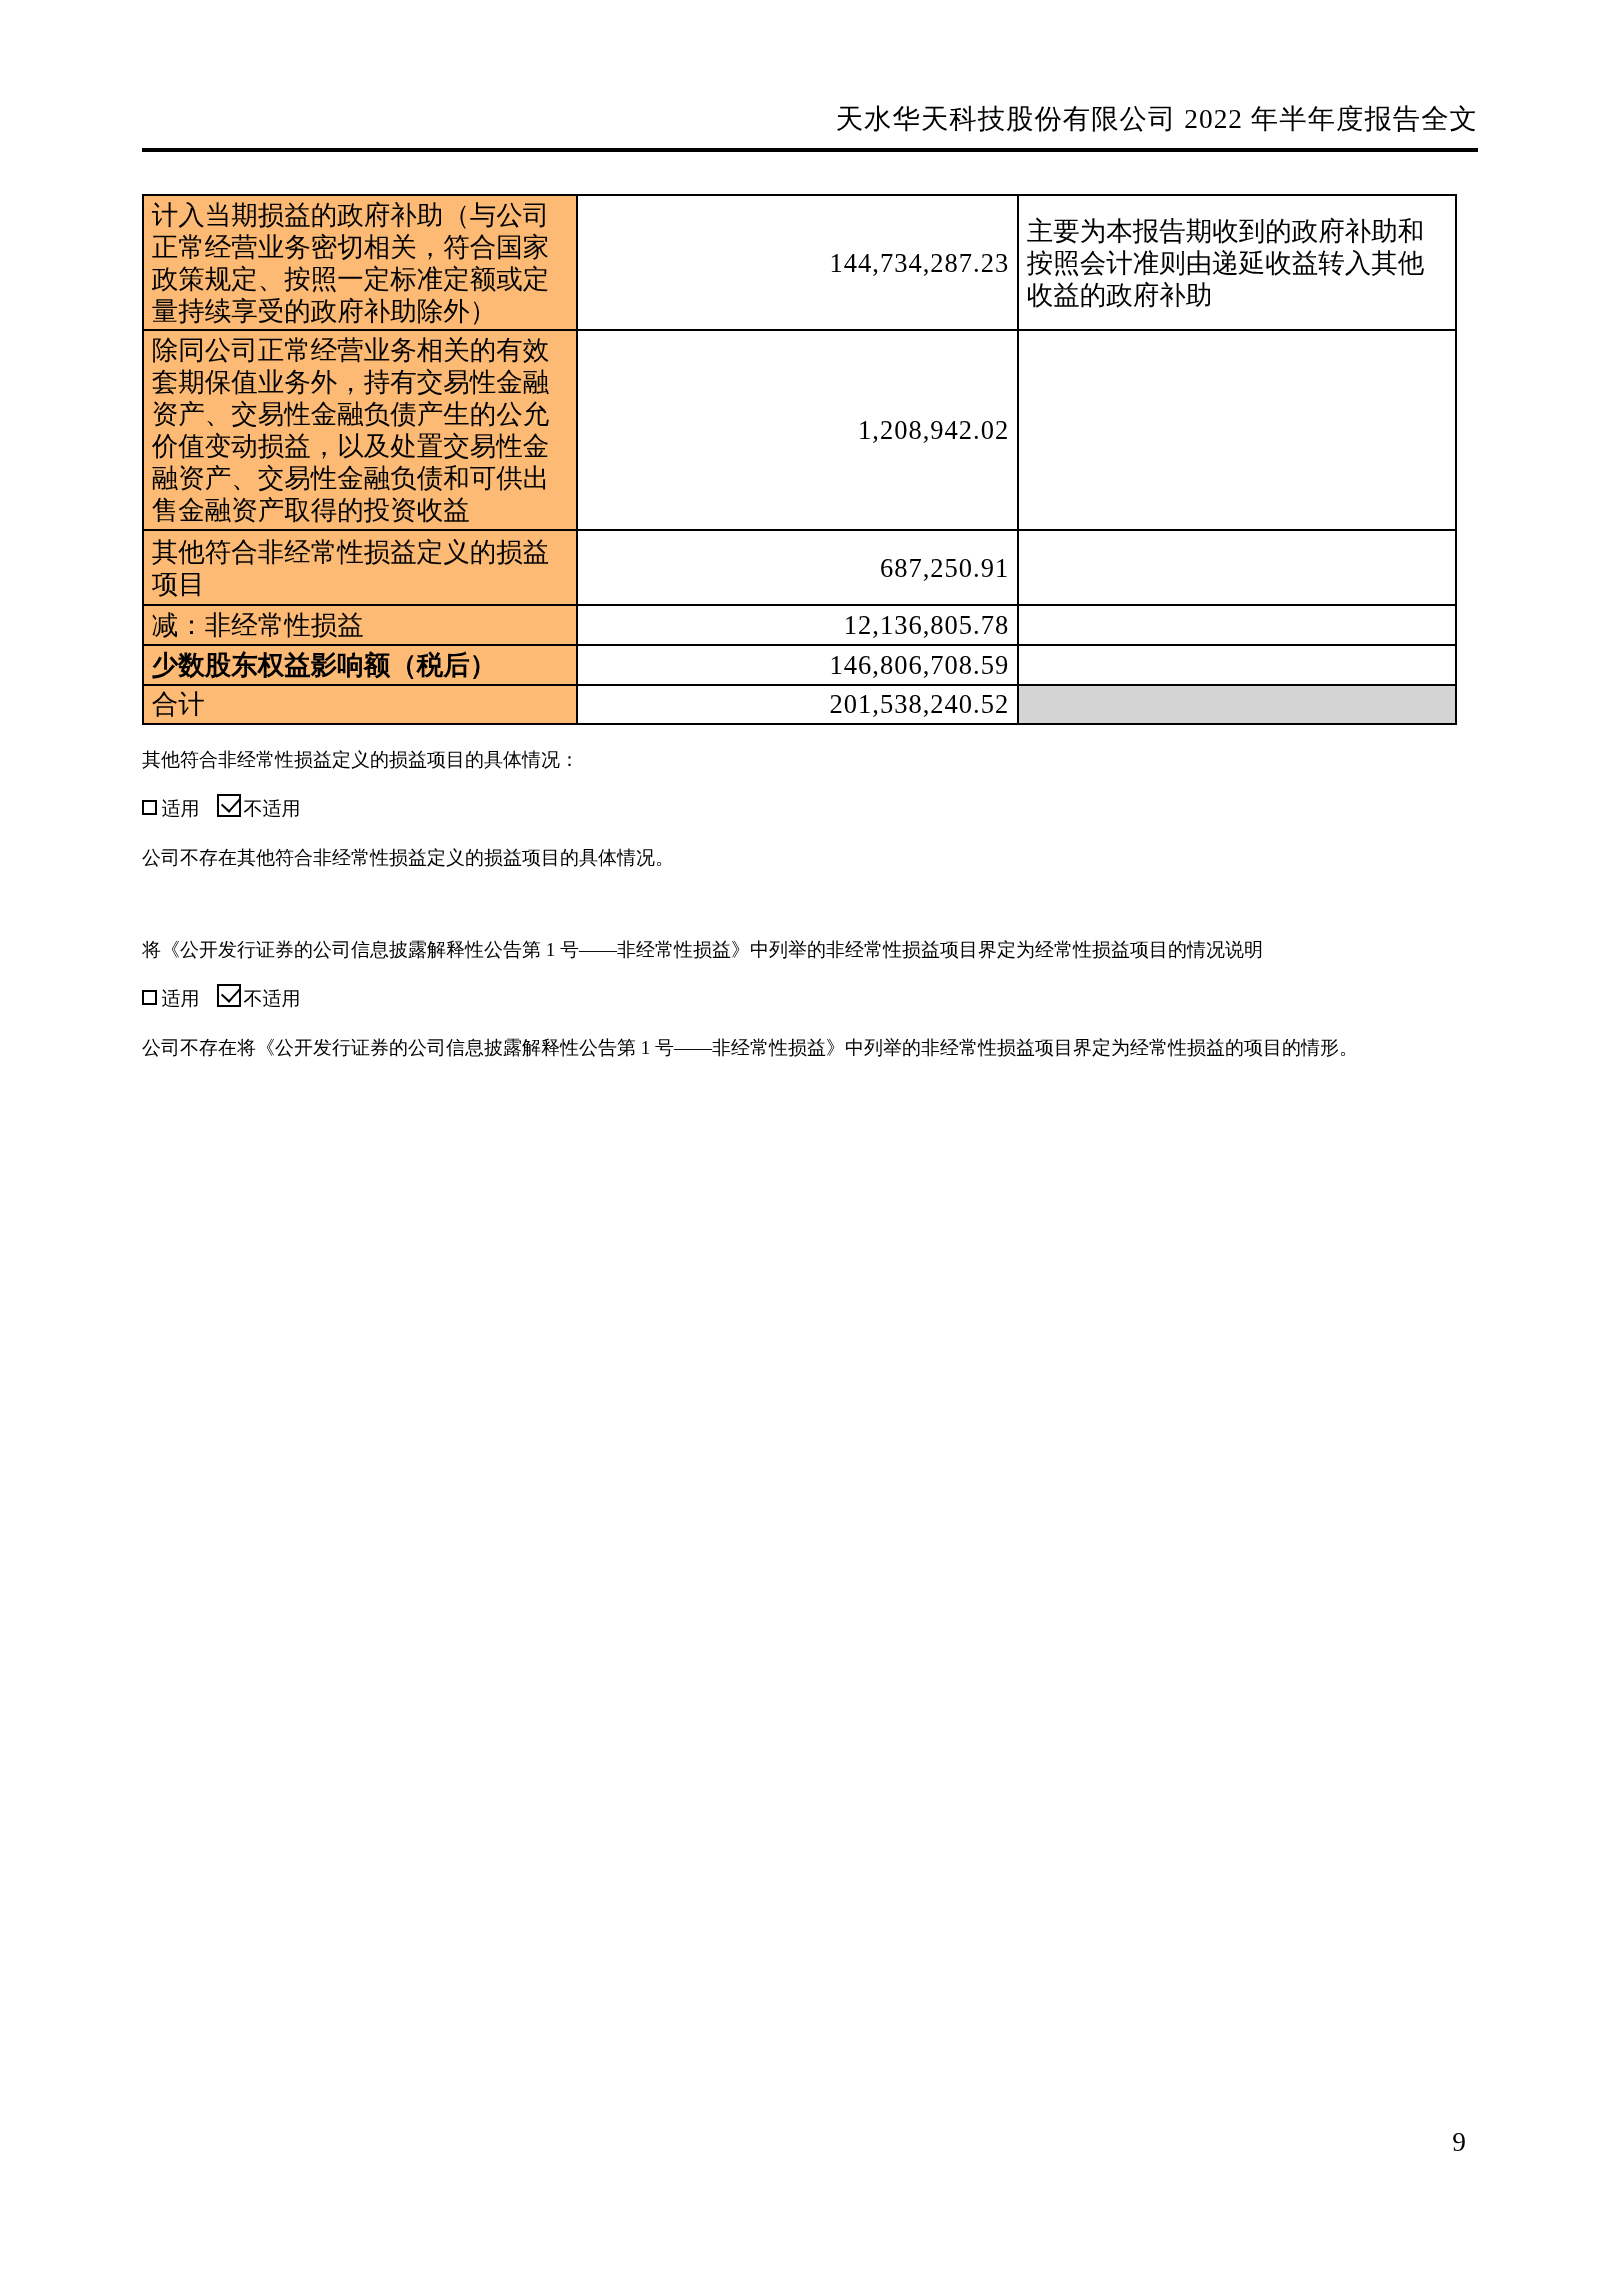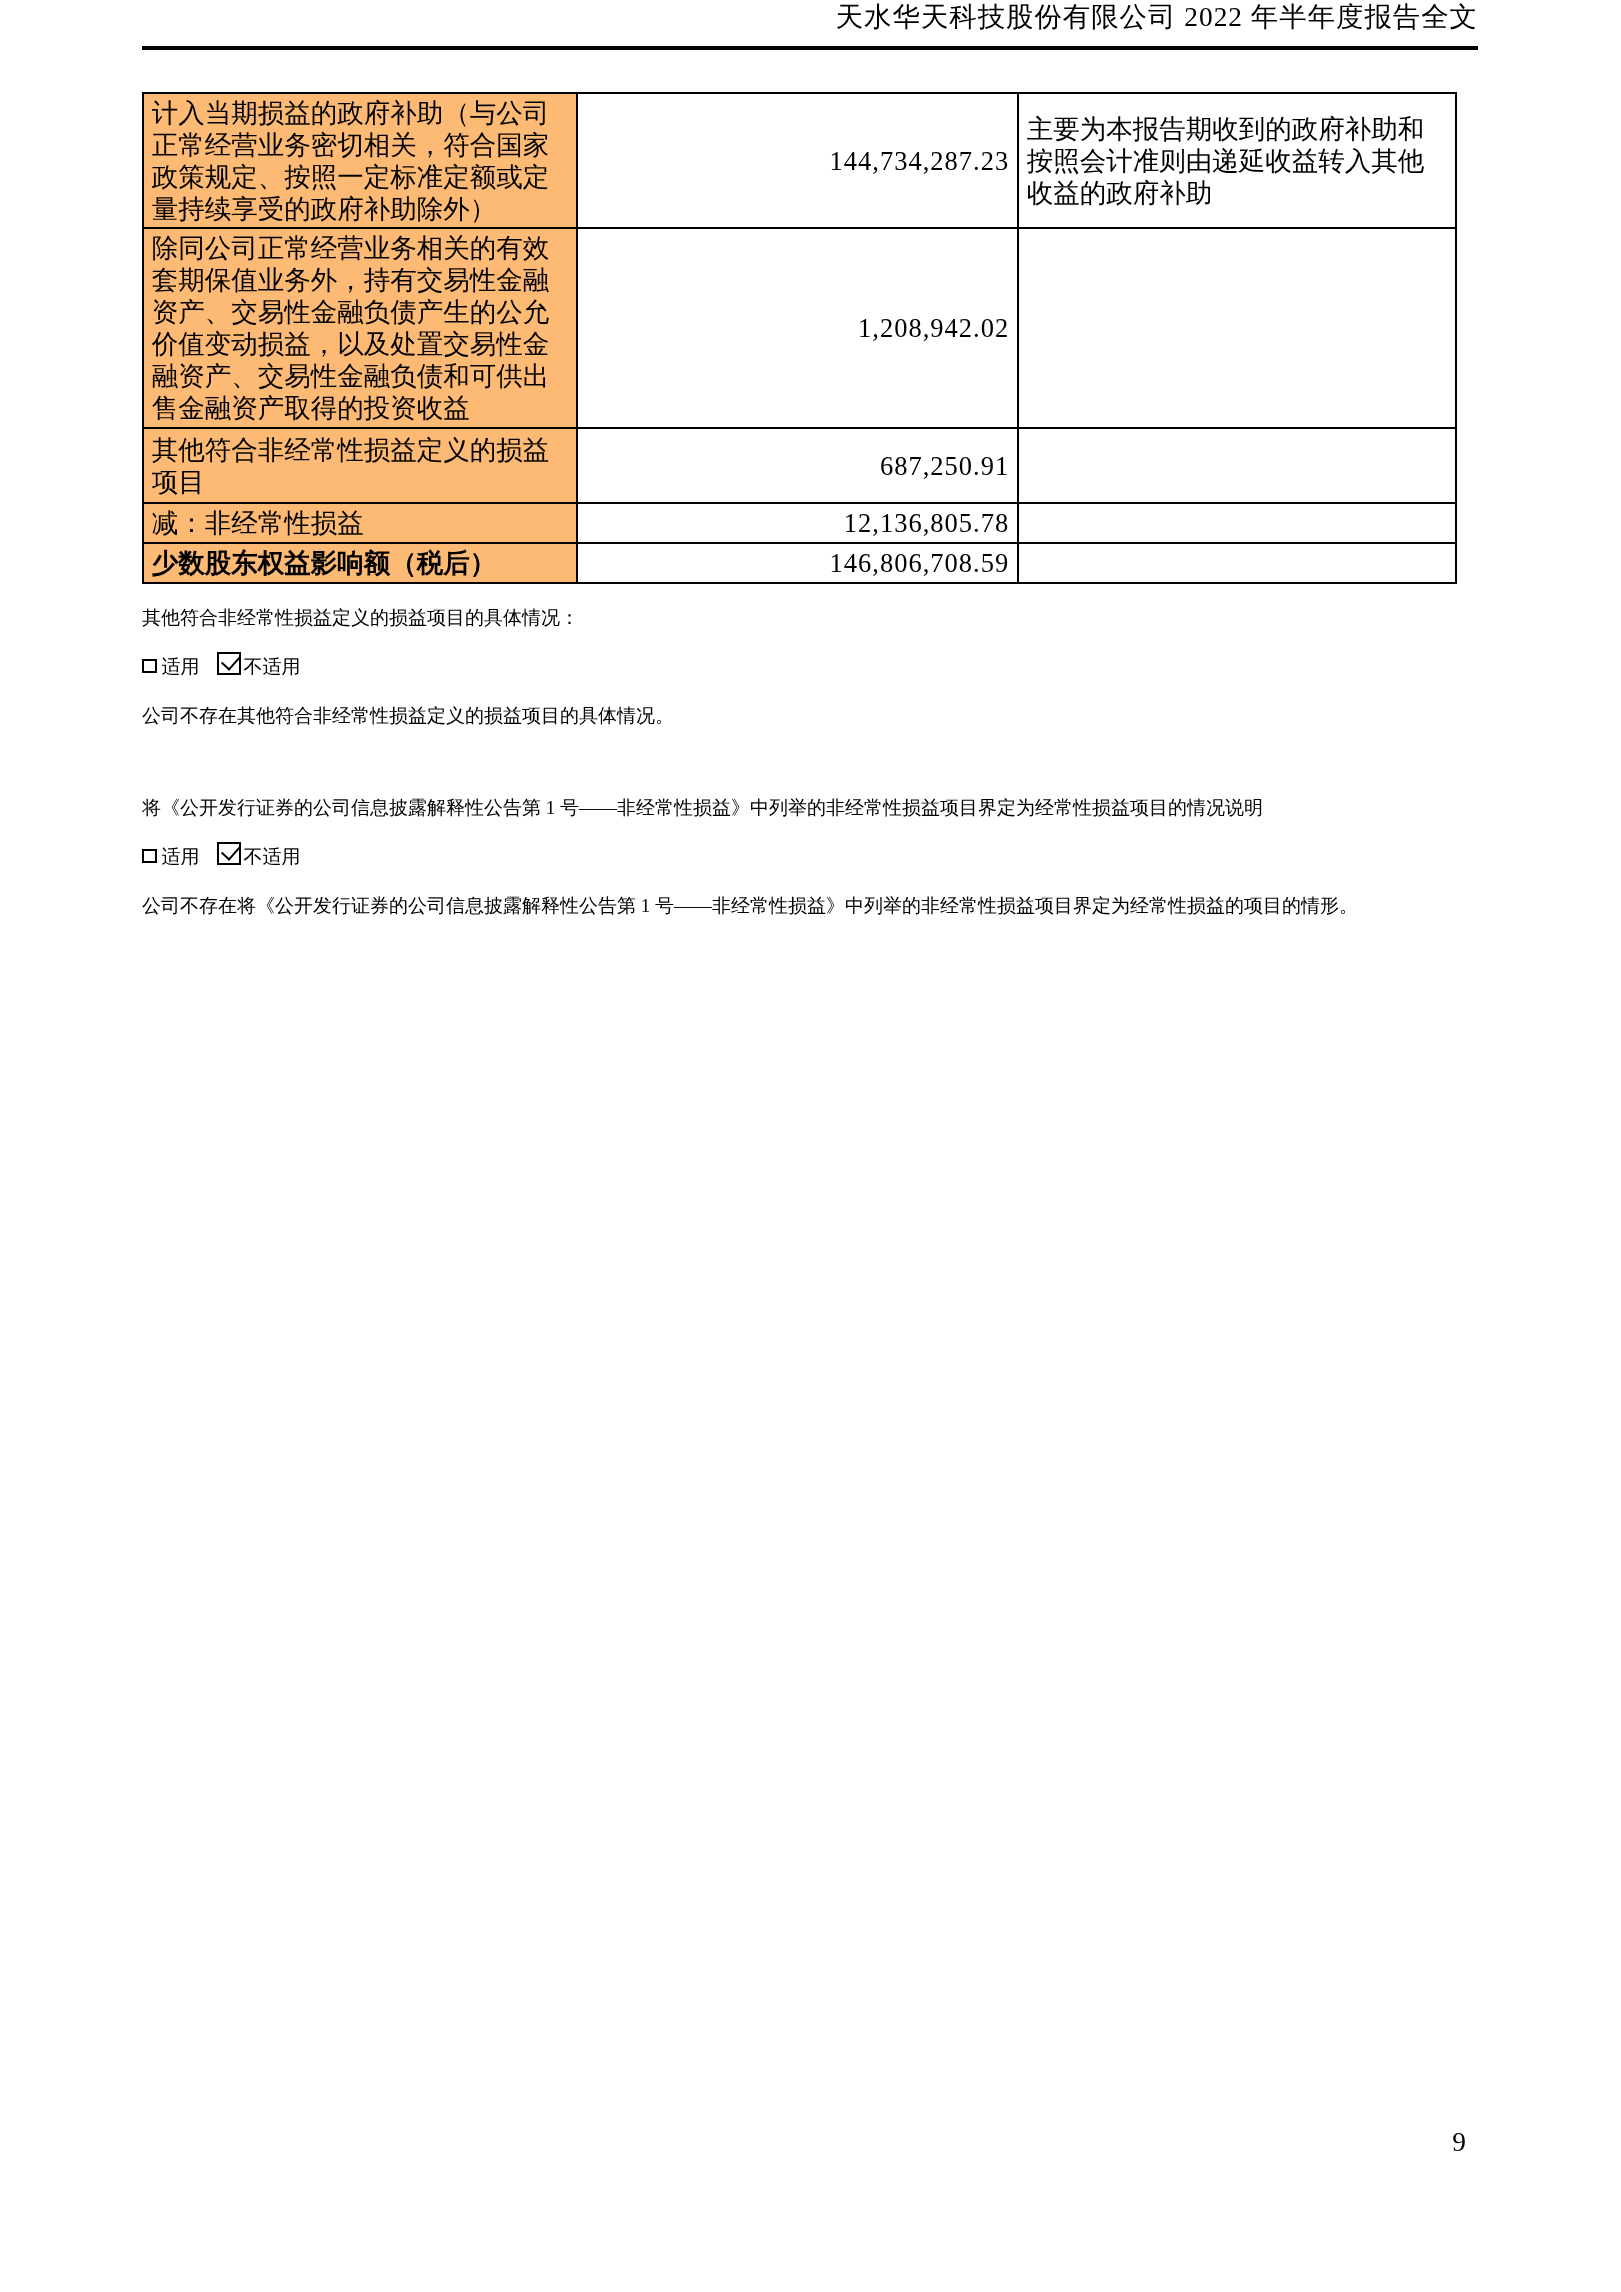--- a/index.html
+++ b/index.html
@@ -12,20 +12,21 @@
     color: #000;
   }
   .content {
     position: absolute;
     left: 142px;
     top: 0;
     width: 1336px;
   }
   
   .doc-header {
+    padding-top: 102px;
     text-align: right;
     font-size: 27.4px;
     line-height: 35px;
     letter-spacing: 1px;
   }
   .header-rule {
     margin-top: 10.8px;
     height: 3.9px;
     background: #000;
     width: 100%;
@@ -148,20 +149,25 @@
       <tr class="row-1line">
         <td class="item-cell">减：非经常性损益</td>
         <td class="amount-cell">12,136,805.78</td>
         <td class="note-cell"></td>
       </tr>
       <tr class="row-1line">
         <td class="item-cell indent">少数股东权益影响额（税后）</td>
         <td class="amount-cell">146,806,708.59</td>
         <td class="note-cell"></td>
       </tr>
+      <tr class="row-1line">
+        <td class="item-cell">合计</td>
+        <td class="amount-cell">201,538,240.52</td>
+        <td class="note-cell gray"></td>
+      </tr>
     </tbody>
   </table>
 
   <div class="body-text">
 
     <p class="first-after-table">其他符合非经常性损益定义的损益项目的具体情况：</p>
 
     <p>
       <span class="cb cb-small"></span><span>适用</span><span class="cb cb-big"></span><span>不适用</span>
     </p>

